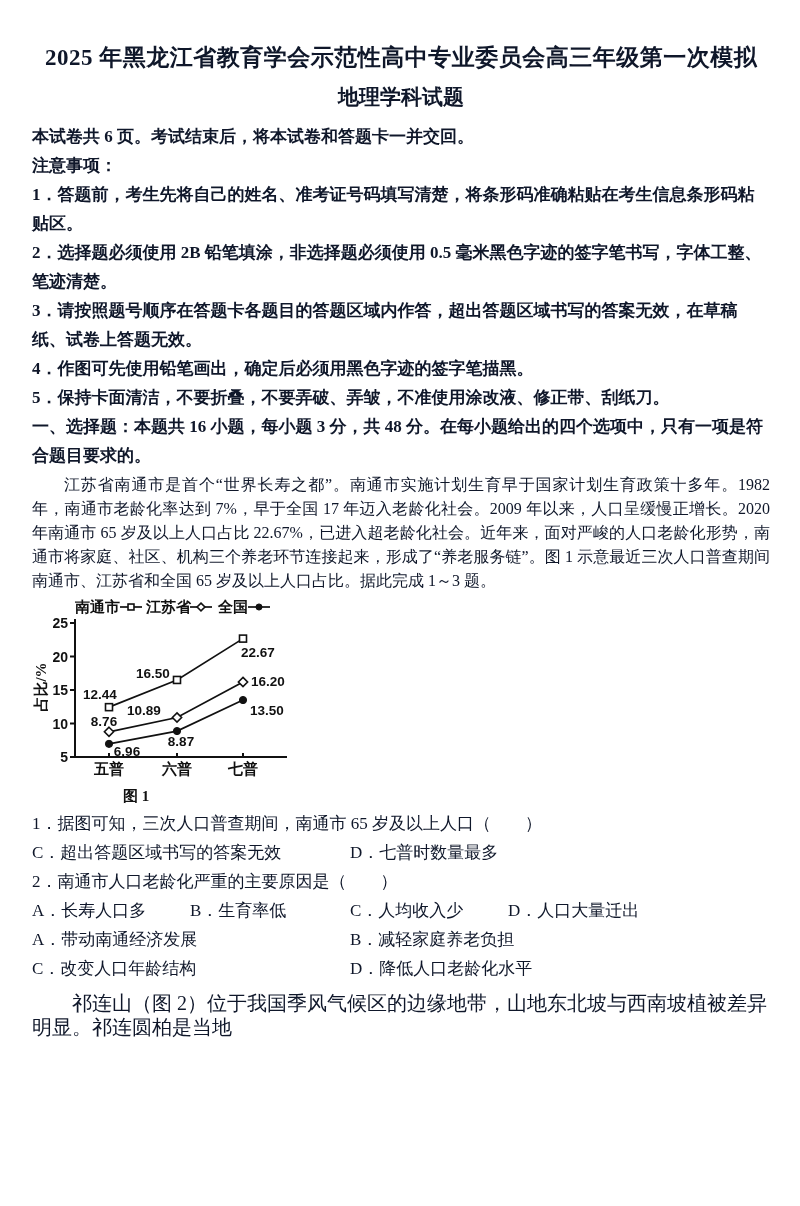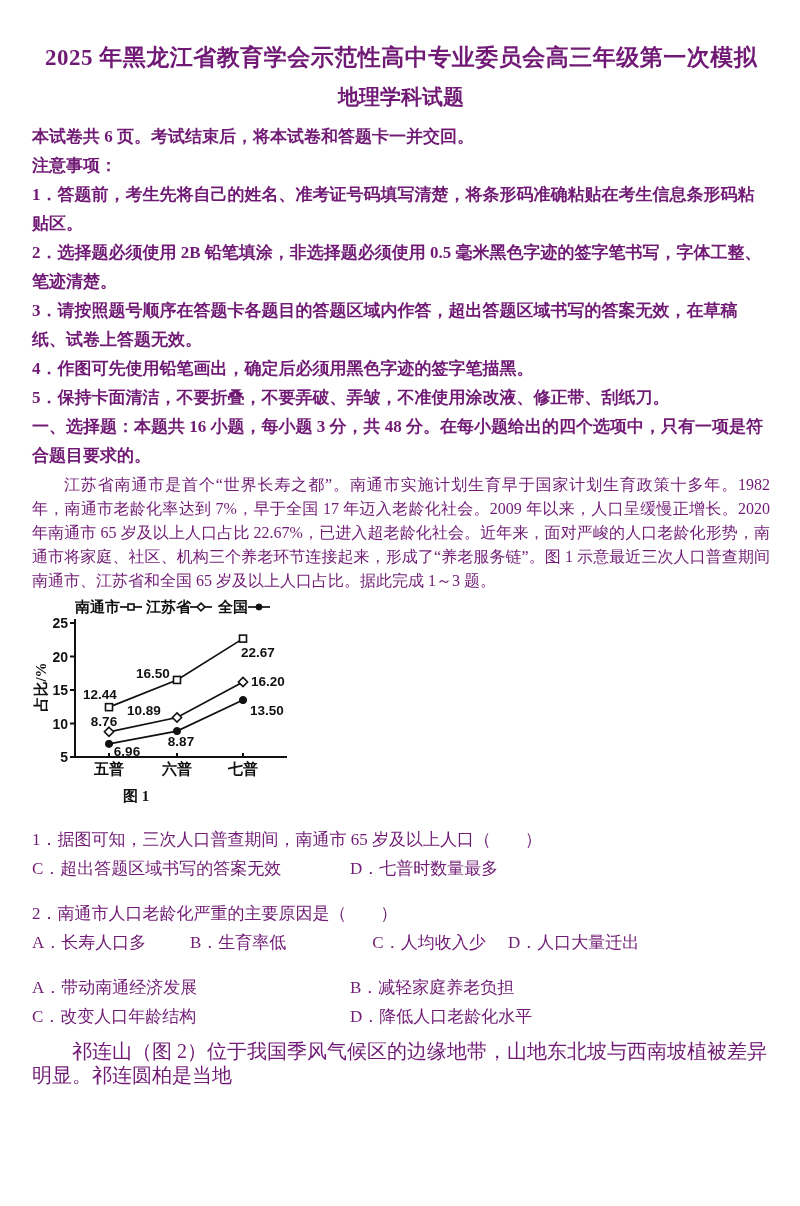--- a/index.html
+++ b/index.html
@@ -2,41 +2,41 @@
 <html><head>
 <meta charset="utf-8">
 <style>
   html,body{margin:0;padding:0;background:#fff;}
   .page{
     position:relative;
     width:800px;height:1206px;
     box-sizing:border-box;
     padding:30px 30px 0 32px;
     background:#ffffff;
-    color:#701a75;
+    color:#0f172a;
     font-family:"Liberation Serif","DejaVu Serif",serif;
     overflow:hidden;
   }
   p{margin:0;}
   .c{text-align:center;}
   .b{font-weight:bold;}
   .title1{font-size:23px;font-weight:bold;line-height:36px;margin-top:10px;letter-spacing:.5px;}
   .title2{font-size:23px;font-weight:bold;line-height:44px;}
   .subject{font-size:21px;font-weight:bold;line-height:42px;}
   .intro{font-size:17px;line-height:29px;margin-top:4px;}
   .notice{font-size:17px;line-height:29px;}
   .section{font-size:17px;line-height:29px;}
   .passage{font-size:16px;line-height:24px;text-indent:2em;margin-top:3px;text-align:justify;}
   .figure{position:relative;height:214px;margin-top:2px;}
-  .q{font-size:17px;line-height:29px;margin-top:16px;}
+  .q{font-size:17px;line-height:29px;}
   .row2 .col1{display:inline-block;width:318px;}
   .row4 span{display:inline-block;}
   .row4 .w1{width:158px;}
   .row4 .w2{width:160px;}
-  .row4 .w3{width:158px;text-align:center;}
+  .row4 .w3{width:158px;}
   .tail{font-size:20px;line-height:24px;text-indent:2em;margin-top:8px;}
   svg text{fill:#111;}
   .ct{font-family:"Liberation Sans","DejaVu Sans",sans-serif;font-weight:bold;font-size:13.5px;}
   .cz{font-weight:bold;font-size:15px;}
   .cy{font-family:"Liberation Sans","DejaVu Sans",sans-serif;font-weight:bold;font-size:14px;}
 </style>
 </head>
 <body>
 
 <div class="page">

